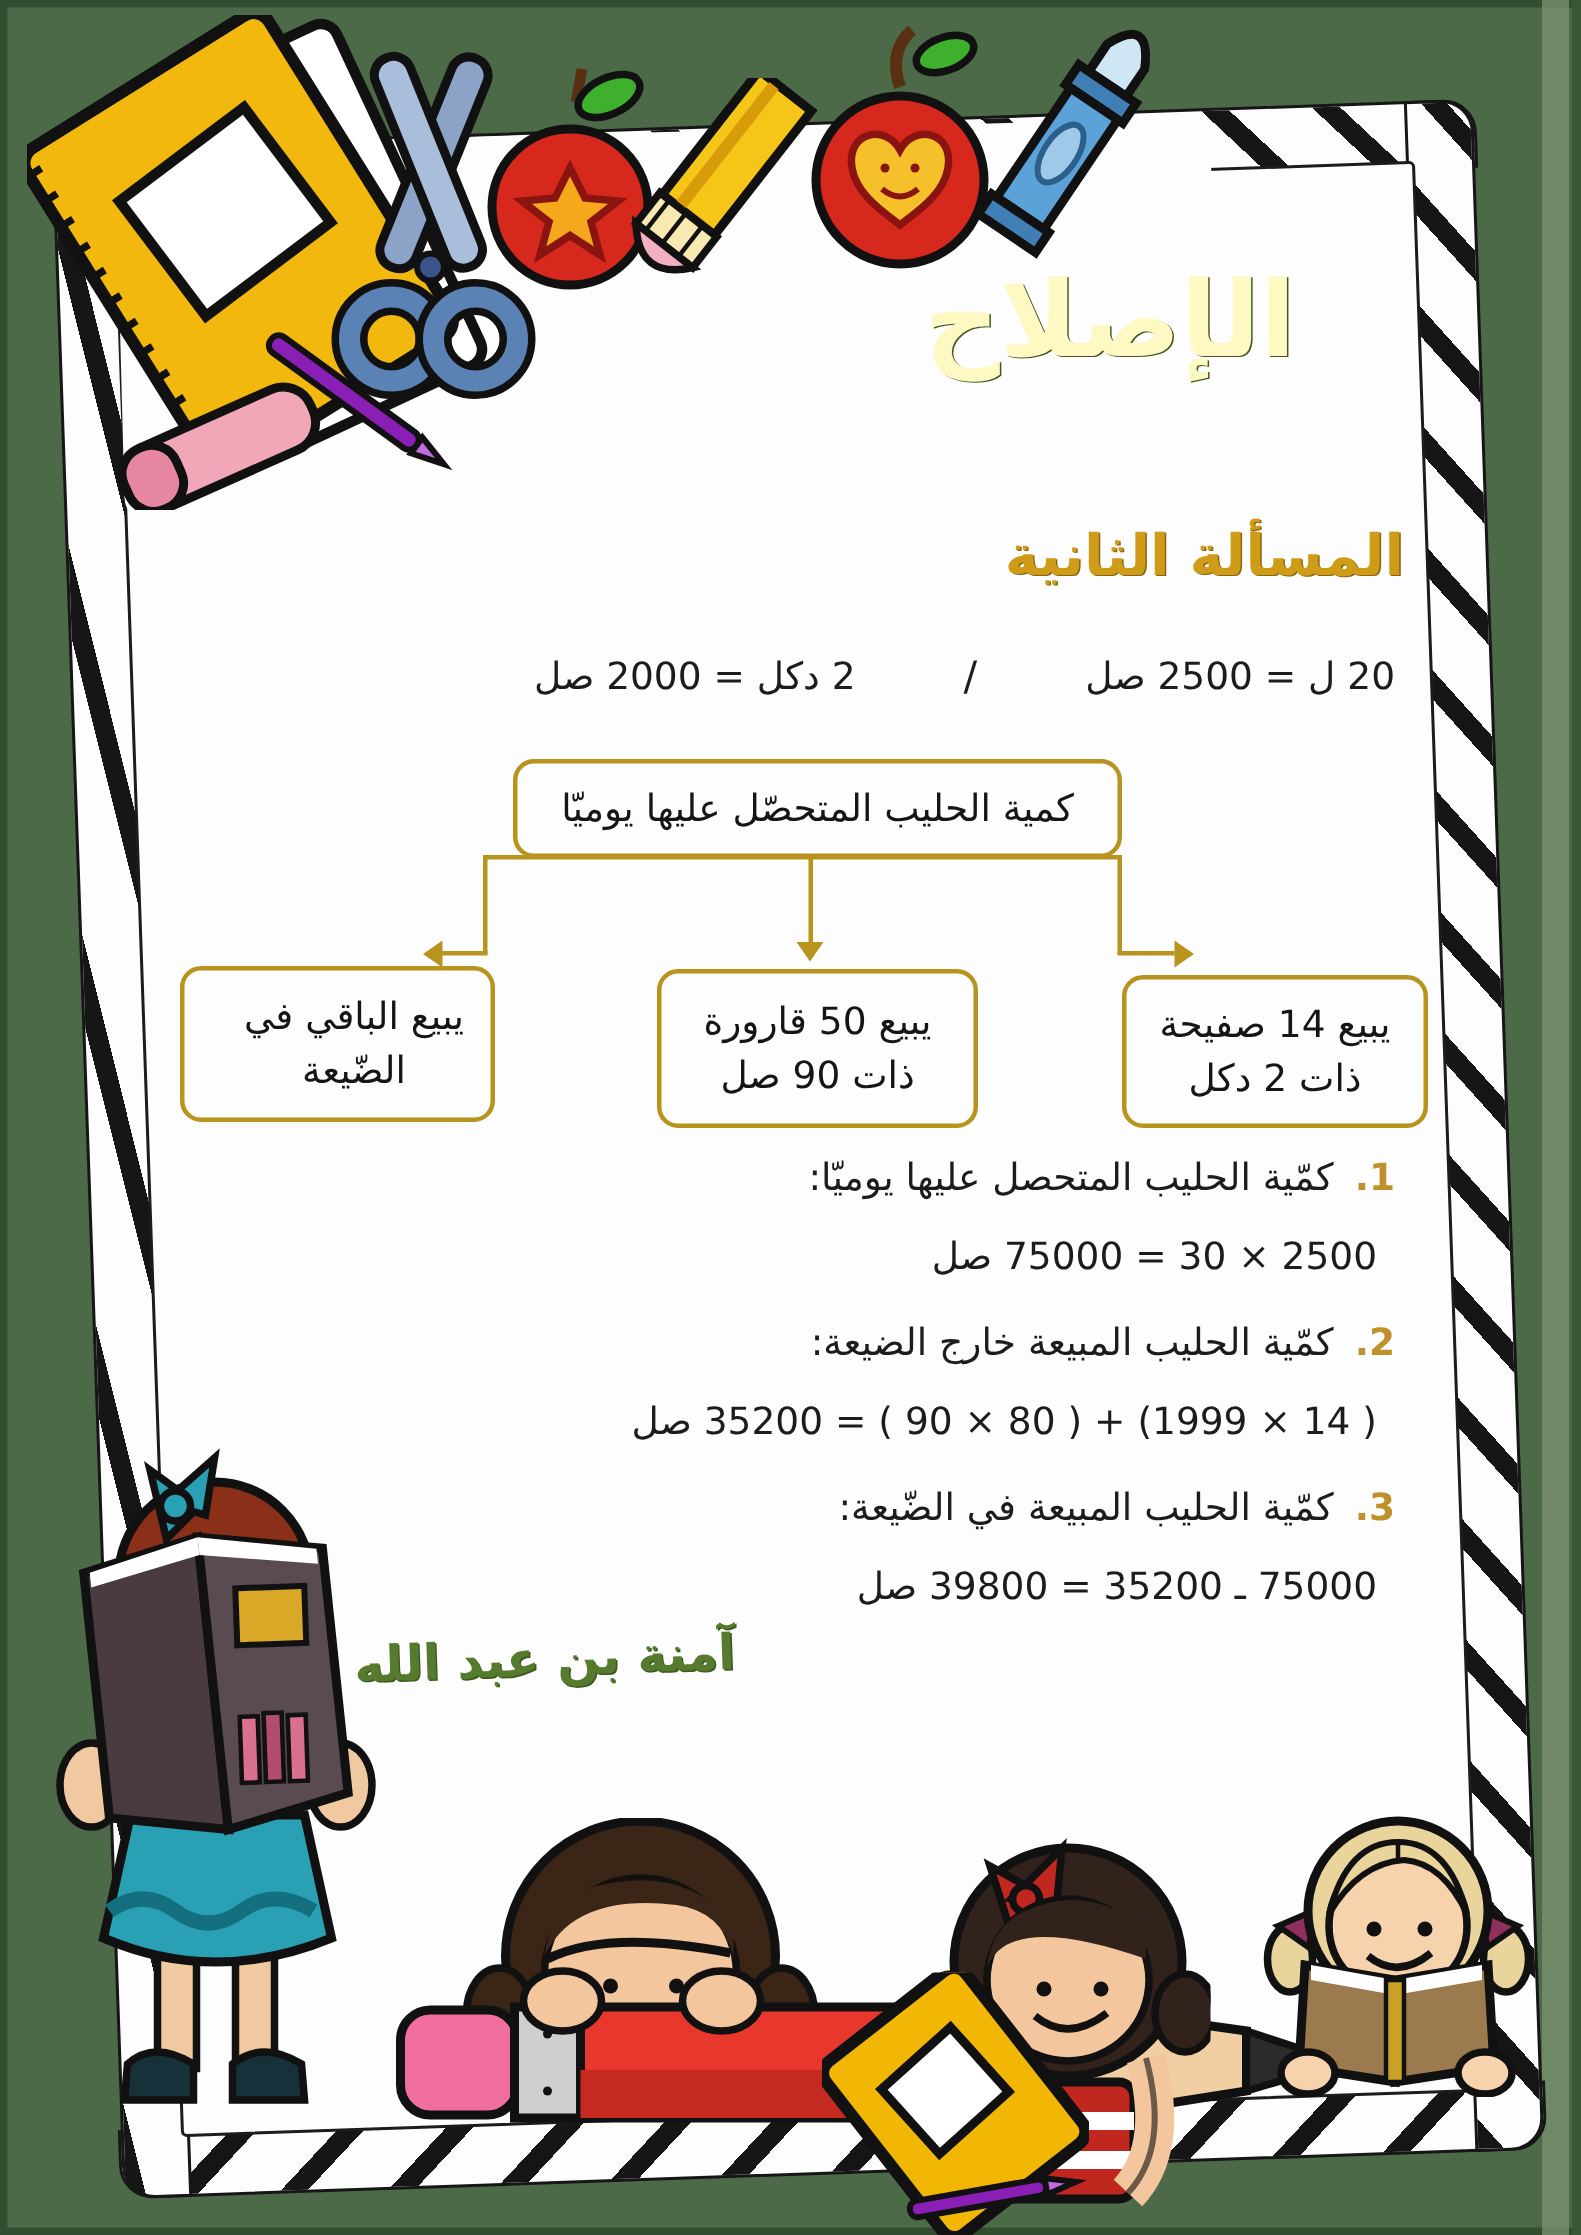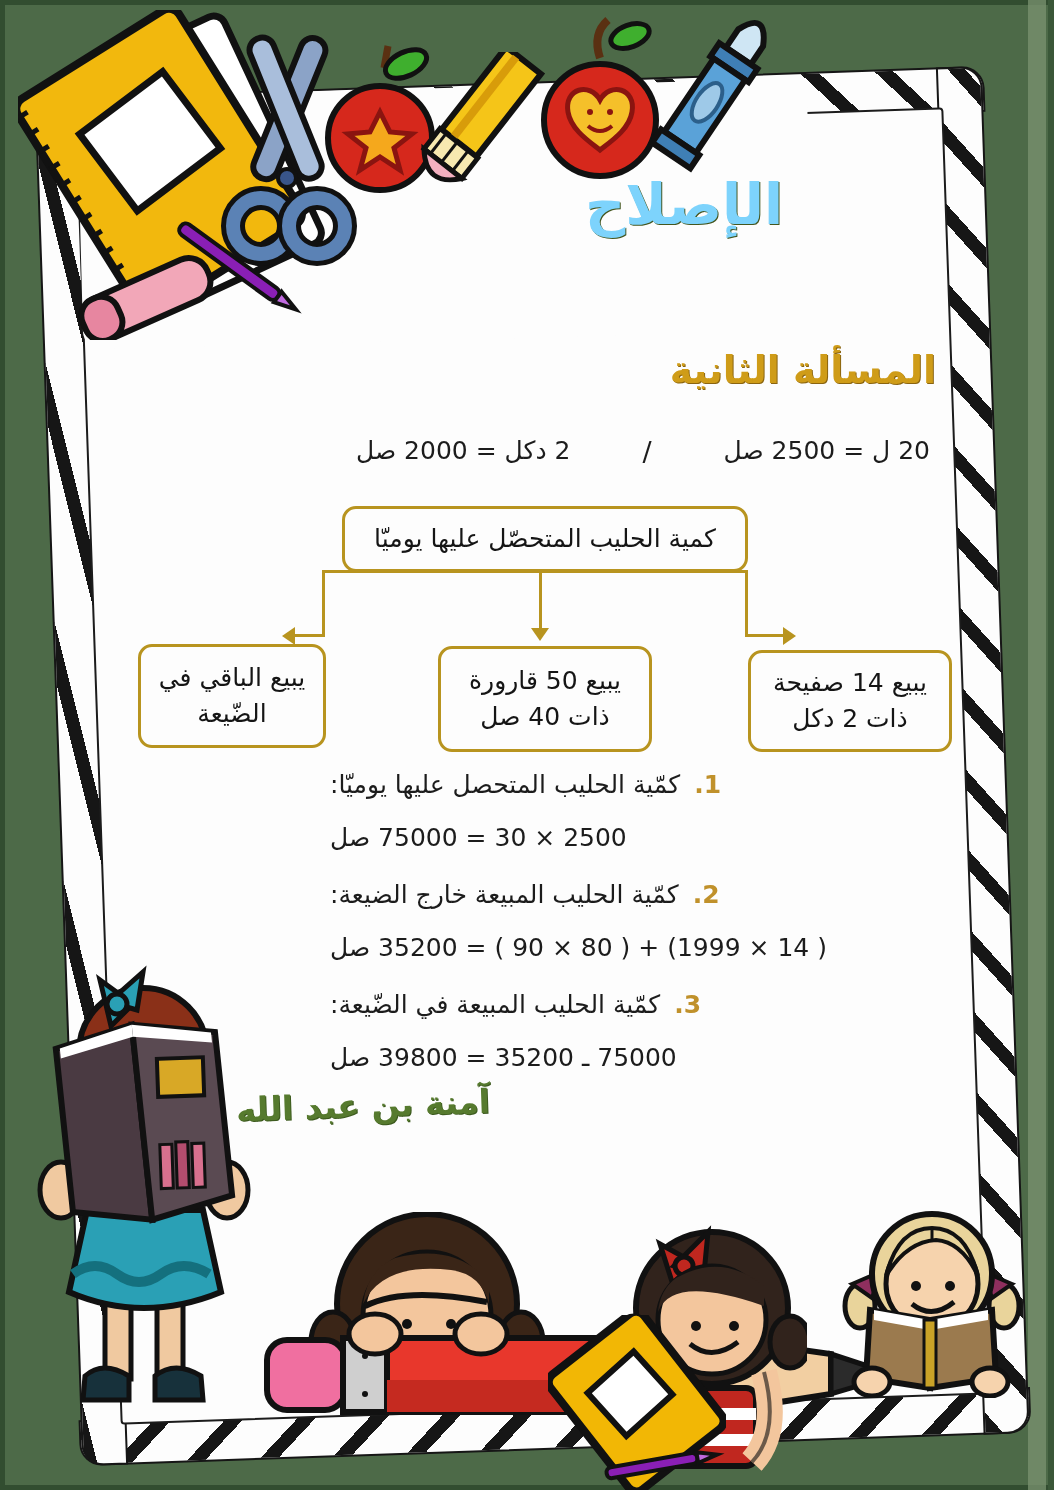--- a/index.html
+++ b/index.html
@@ -20,43 +20,43 @@
     background-image:repeating-linear-gradient(78deg,#161616 0 13px,transparent 13px 54px);}
   .band.right{right:0;top:0;bottom:0;width:42px;border-radius:0 22px 22px 0;
     background-image:repeating-linear-gradient(50deg,#161616 0 13px,transparent 13px 52px);}
   .paper{position:absolute;inset:40px;background:#fdfdfd;border:2px solid #1c1c1c;border-radius:4px;}
 
   .white-blob{position:absolute;left:80px;top:88px;width:730px;height:252px;background:#fdfdfd;
               border-radius:18px;transform:rotate(-1.5deg);z-index:4;}
 
   
   .txt{position:absolute;z-index:10;color:#1c1c1c;}
-  .title{left:585px;top:172px;width:310px;font-size:56px;font-weight:bold;
-         color:#7dd3fc;letter-spacing:2px;text-shadow:1px 1px 0 #44561f;}
+  .title{left:585px;top:172px;width:310px;text-align:center;font-size:70px;font-weight:bold;
+         color:#fef9c3;letter-spacing:2px;text-shadow:1px 1px 0 #44561f;}
   .subtitle{right:118px;top:348px;font-size:38px;font-weight:bold;color:#cf9c18;
             text-shadow:1px 1px 0 #8a6410;}
   .conv{right:124px;top:436px;display:flex;flex-direction:row;gap:72px;font-size:25px;direction:rtl;}
   .conv .slash{font-size:27px;}
 
   
   .fbox{position:absolute;z-index:10;border:3px solid #b8941f;border-radius:14px;background:transparent;
         font-size:25px;text-align:center;direction:rtl;color:#151515;display:flex;flex-direction:column;
         justify-content:center;line-height:1.45;}
   .root-box{left:342px;top:506px;width:400px;height:60px;}
   .box-right{left:748px;top:650px;width:198px;height:96px;}
   .box-mid{left:438px;top:646px;width:208px;height:100px;}
-  .box-left{left:138px;top:644px;width:182px;height:98px;}
+  .box-left{left:120px;top:644px;width:182px;height:98px;padding-left:22px;}
   .line{position:absolute;background:#b8941f;z-index:9;}
   .arrow{position:absolute;width:0;height:0;z-index:9;}
   .arrow.down{border-left:9px solid transparent;border-right:9px solid transparent;border-top:13px solid #b8941f;}
   .arrow.leftp{border-top:9px solid transparent;border-bottom:9px solid transparent;border-right:13px solid #b8941f;}
   .arrow.rightp{border-top:9px solid transparent;border-bottom:9px solid transparent;border-left:13px solid #b8941f;}
 
   
-  .solutions{right:124px;top:770px;width:600px;direction:rtl;text-align:left;}
+  .solutions{right:124px;top:770px;width:600px;direction:rtl;text-align:right;}
   .sol-label{font-size:25px;margin:0 0 24px 0;font-weight:500;}
   .sol-num{color:#c0912b;font-weight:bold;margin-left:6px;}
   .sol-eq{font-size:25px;margin:0 12px 28px 0;}
   .signature{left:236px;top:1086px;font-size:33px;font-weight:bold;color:#567a2e;transform:rotate(-2deg);
              text-shadow:1px 1px 0 #3c5a1e;}
 
   .art{position:absolute;z-index:20;}
   .kids{z-index:30;}
 </style>
 </head>
@@ -98,21 +98,21 @@
   <div class="line" style="left:745px;top:570px;width:3px;height:66px;"></div>
   <div class="line" style="left:745px;top:634px;width:38px;height:3px;"></div>
   <div class="arrow rightp" style="left:783px;top:627px;"></div>
 
   <div class="fbox box-right">
     <span>يبيع 14 صفيحة</span>
     <span>ذات 2 دكل</span>
   </div>
   <div class="fbox box-mid">
     <span>يبيع 50 قارورة</span>
-    <span>ذات 40 صل</span>
+    <span>ذات 90 صل</span>
   </div>
   <div class="fbox box-left">
     <span>يبيع الباقي في</span>
     <span>الضّيعة</span>
   </div>
 
   <div class="txt solutions">
     <p class="sol-label">
       <span class="sol-num">1.</span>
       <span>كمّية الحليب المتحصل عليها يوميّا:</span>

